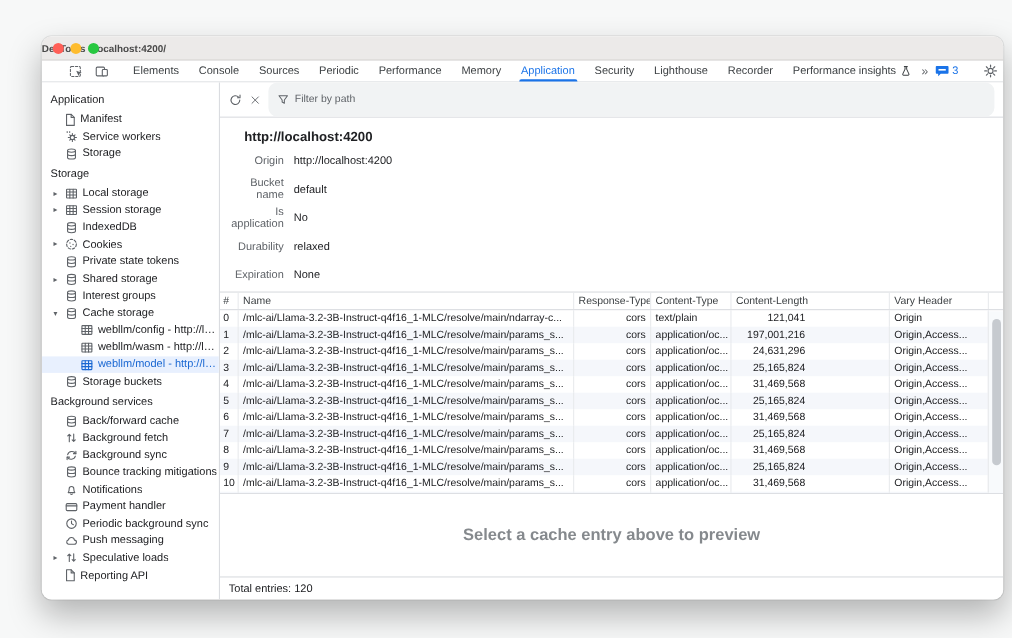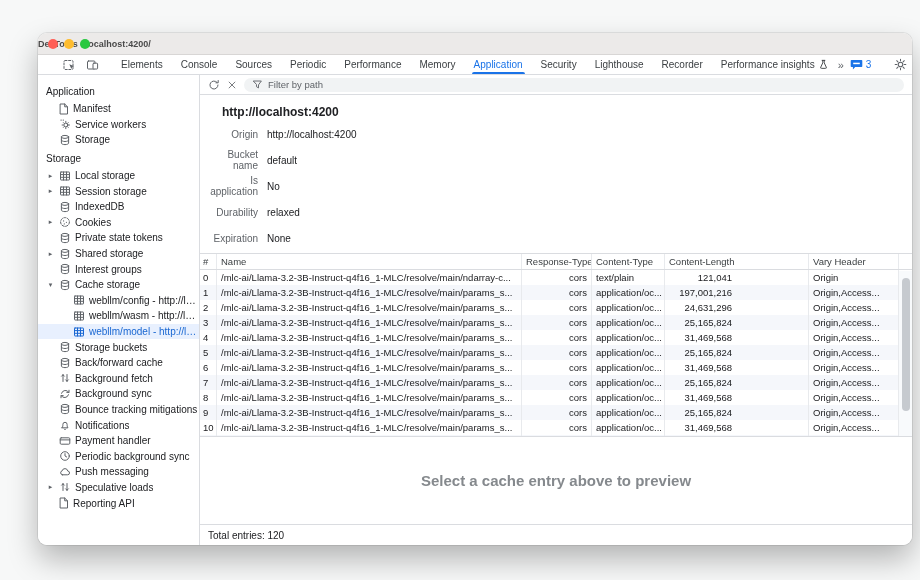--- a/index.html
+++ b/index.html
@@ -40,21 +40,21 @@
   .side-item { display:flex; align-items:center; height:15.6px; padding-left:8px; gap:4px; white-space:nowrap; cursor:default; }
   .side-item .arrow { width:9px; flex:0 0 9px; font-size:7px; color:#5f6368; text-align:center; }
   .side-item .icon { color:#5f6368; flex:0 0 auto; }
   .side-item.child { padding-left:22px; }
   .side-item.selected { background:#e8f0fe; color:#1967d2; }
   .side-item.selected .icon { color:#1967d2; }
   .side-item .lbl { overflow:hidden; text-overflow:ellipsis; }
 
   .main { flex:1; min-width:0; display:flex; flex-direction:column; background:#fff; }
   .main-toolbar { flex:0 0 20px; border-bottom:1px solid #dadce0; display:flex; align-items:center; gap:7px; padding:0 8px; color:#5f6368; }
-  .filter-pill { flex:1; height:14px; background:#f1f3f4; border-radius:8px; display:flex; align-items:center; gap:5px;
+  .filter-pill { flex:1; height:31px; background:#f1f3f4; border-radius:8px; display:flex; align-items:center; gap:5px;
                  padding:0 8px; font-size:9.5px; color:#5f6368; }
 
   .main-content { flex:1; min-height:0; display:flex; flex-direction:column; overflow:hidden; }
   .origin-heading { padding:10px 0 2px 22px; font-size:12px; font-weight:bold; color:#202124; }
   .meta { padding-bottom:0; }
   .meta-row { display:flex; align-items:center; height:26px; font-size:10px; }
   .meta-label { flex:0 0 58px; text-align:right; color:#5f6368; }
   .meta-value { margin-left:9px; color:#202124; }
 
   
@@ -341,20 +341,21 @@
           <span class="arrow"></span>
           <span class="icon">
             <svg width="12" height="12" viewBox="0 0 12 12">
               <ellipse cx="6" cy="2.9" rx="3.6" ry="1.5" stroke="currentColor" fill="none" stroke-width="1" stroke-linecap="round" stroke-linejoin="round"></ellipse>
               <path d="M2.4 2.9v6.2c0 .85 1.6 1.5 3.6 1.5s3.6-.65 3.6-1.5V2.9" stroke="currentColor" fill="none" stroke-width="1" stroke-linecap="round" stroke-linejoin="round"></path>
               <path d="M2.4 6c0 .85 1.6 1.5 3.6 1.5S9.6 6.85 9.6 6" stroke="currentColor" fill="none" stroke-width="1" stroke-linecap="round" stroke-linejoin="round"></path>
             </svg>
           </span>
           <span class="lbl">Storage buckets</span>
         </div>
+        <div class="section-title">Background services</div>
         <div class="side-item">
           <span class="arrow"></span>
           <span class="icon">
             <svg width="12" height="12" viewBox="0 0 12 12">
               <ellipse cx="6" cy="2.9" rx="3.6" ry="1.5" stroke="currentColor" fill="none" stroke-width="1" stroke-linecap="round" stroke-linejoin="round"></ellipse>
               <path d="M2.4 2.9v6.2c0 .85 1.6 1.5 3.6 1.5s3.6-.65 3.6-1.5V2.9" stroke="currentColor" fill="none" stroke-width="1" stroke-linecap="round" stroke-linejoin="round"></path>
               <path d="M2.4 6c0 .85 1.6 1.5 3.6 1.5S9.6 6.85 9.6 6" stroke="currentColor" fill="none" stroke-width="1" stroke-linecap="round" stroke-linejoin="round"></path>
             </svg>
           </span>
           <span class="lbl">Back/forward cache</span>

